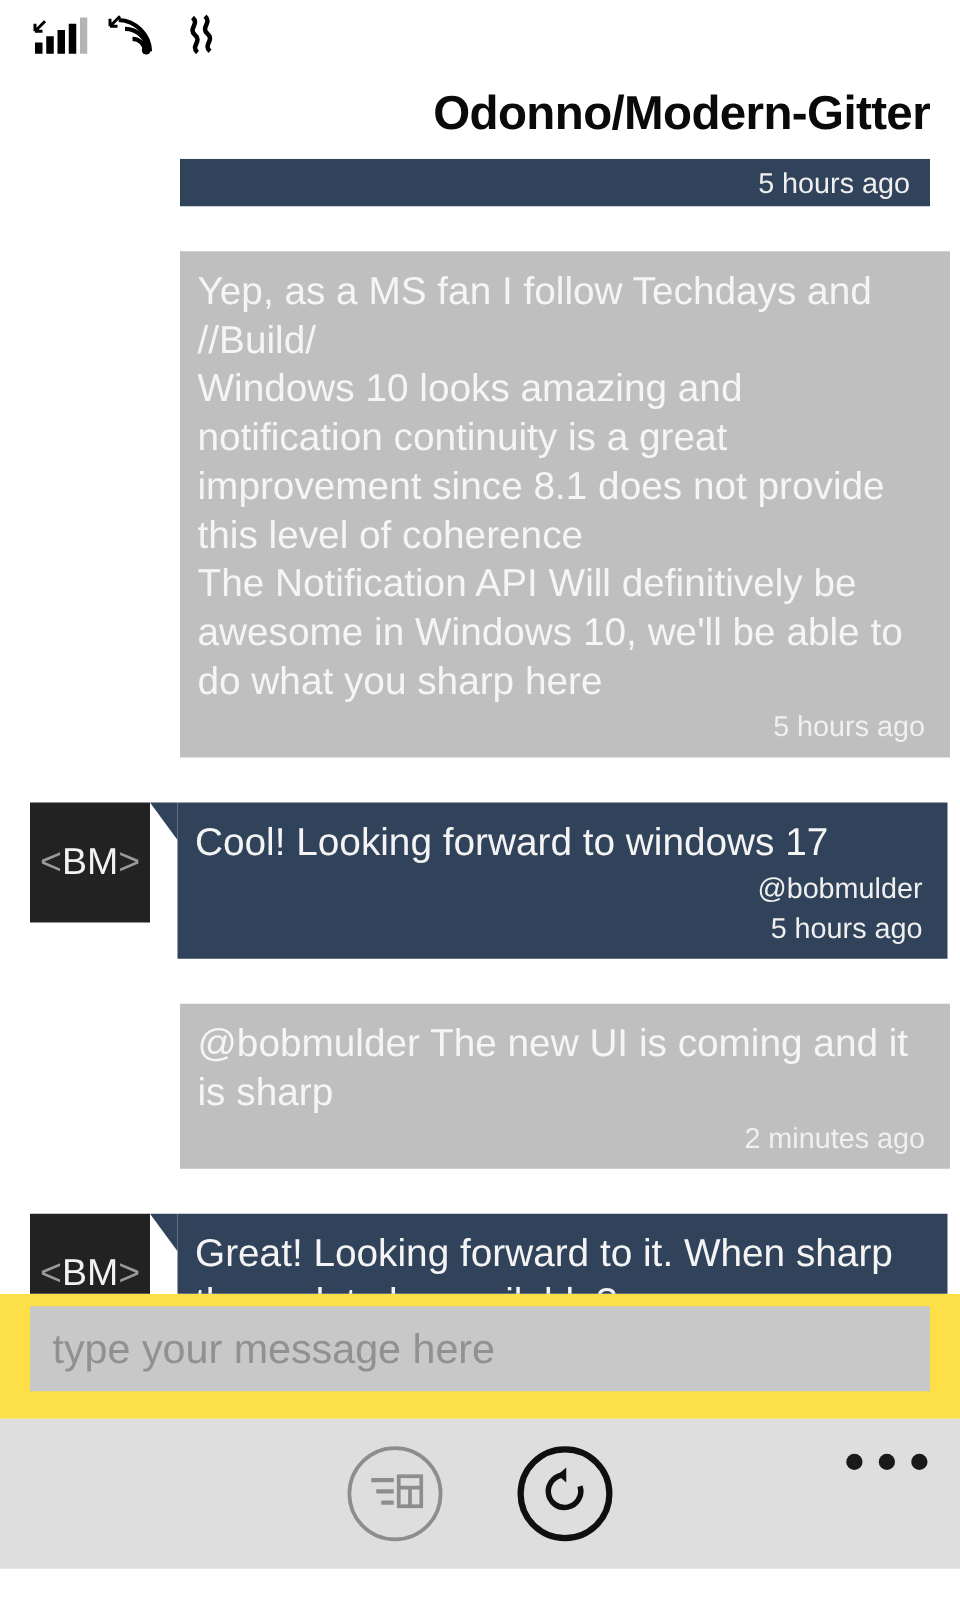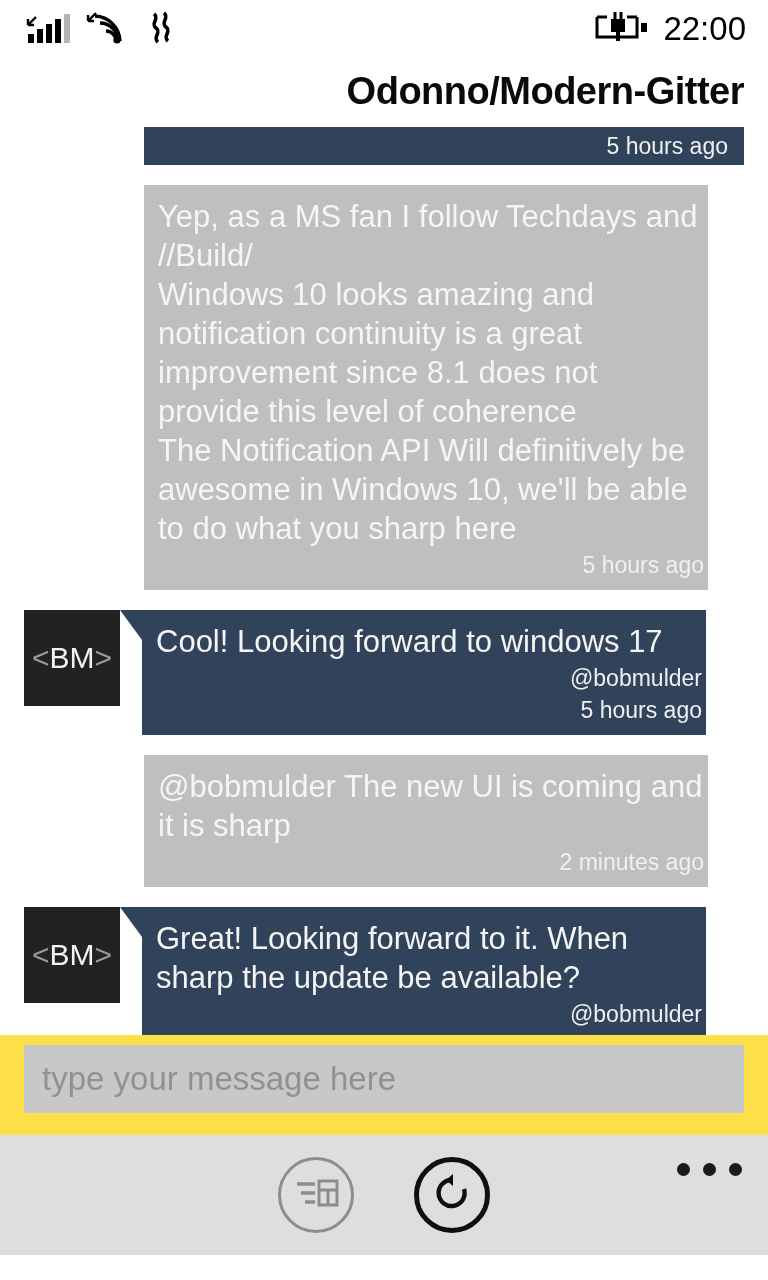--- a/index.html
+++ b/index.html
@@ -59,22 +59,22 @@
     letter-spacing: 0px;
     font-family: "Liberation Sans", sans-serif;
   }
   .avatar .brk { color: #9a9a9a; }
   .avatar .ini { color: #f2f2f2; }
 
   .bubble-wrap { position: relative; flex: 0 0 auto; }
 
   .bubble {
     position: relative;
-    width: 564px;
-    padding: 12px 4px 10px 14px;
+    width: 616px;
+    padding: 12px 20px 10px 14px;
     color: #ffffff;
   }
   .bubble.other { background: #bfbfbf; }
   .bubble.self  { background: #31435a; }
 
   .bubble.self .pointer {
     position: absolute;
     left: -22px;
     top: 0;
     width: 0; height: 0;
@@ -93,21 +93,21 @@
 
   .meta {
     text-align: right;
     font-size: 23px;
     line-height: 30px;
     color: #efefef;
     margin-top: 2px;
   }
   .bubble.other .meta { color: #f0f0f0; }
 
-  .msg-block { margin-bottom: 20px; }
+  .msg-block { margin-bottom: 36px; }
 
   
   .clipped {
     width: 600px;
     margin-left: 120px;
     background: #31435a;
     height: 38px;
     position: relative;
     overflow: hidden;
   }
@@ -186,33 +186,20 @@
         <circle cx="31" cy="30" r="3.6" fill="#000"></circle>
       </svg>
     </span>
     <span>
       <svg width="36" height="34" viewBox="0 0 36 34">
         <path d="M10 4 C16 9 6 13 12 18 C18 23 8 27 14 32" stroke="#000" stroke-width="3.6" fill="none"></path>
         <path d="M20 3 C26 8 16 12 22 17 C28 22 18 26 24 31" stroke="#000" stroke-width="3.6" fill="none"></path>
       </svg>
     </span>
   </div>
-  <div class="status-right">
-    <span>
-      <svg width="58" height="34" viewBox="0 0 58 34">
-        <path d="M4 7 L4 27 L44 27 L44 7" stroke="#000" stroke-width="3" fill="none"></path>
-        <path d="M4 7 L14 7 M34 7 L44 7" stroke="#000" stroke-width="3" fill="none"></path>
-        <rect x="48" y="13" width="6" height="9" fill="#000"></rect>
-        <path d="M22 2 L22 9 M28 2 L28 9" stroke="#000" stroke-width="3" fill="none"></path>
-        <rect x="18" y="9" width="14" height="13" fill="#000"></rect>
-        <rect x="23" y="22" width="4" height="9" fill="#000"></rect>
-      </svg>
-    </span>
-    <span class="status-time">22:00</span>
-  </div>
 </div>
 
 <div class="page-header">
   <div class="page-title">Odonno/Modern-Gitter</div>
 </div>
 
 <div class="messages">
 
   <div class="msg-block">
     <div class="clipped">

